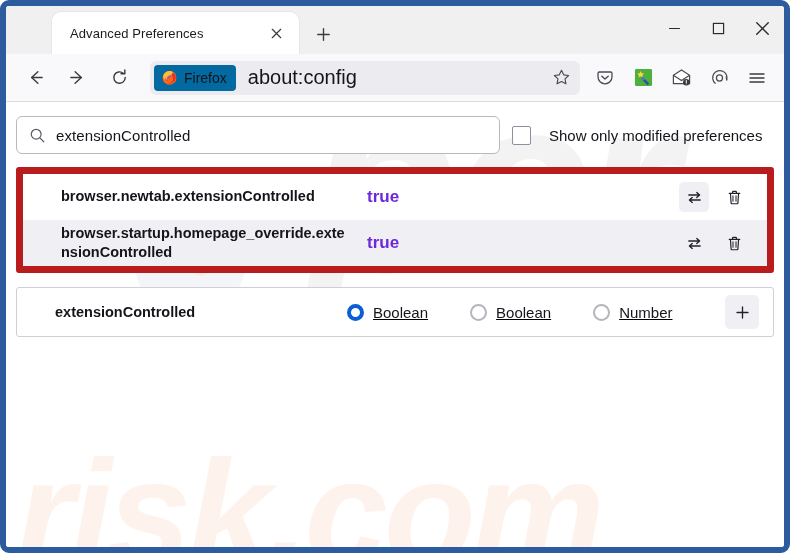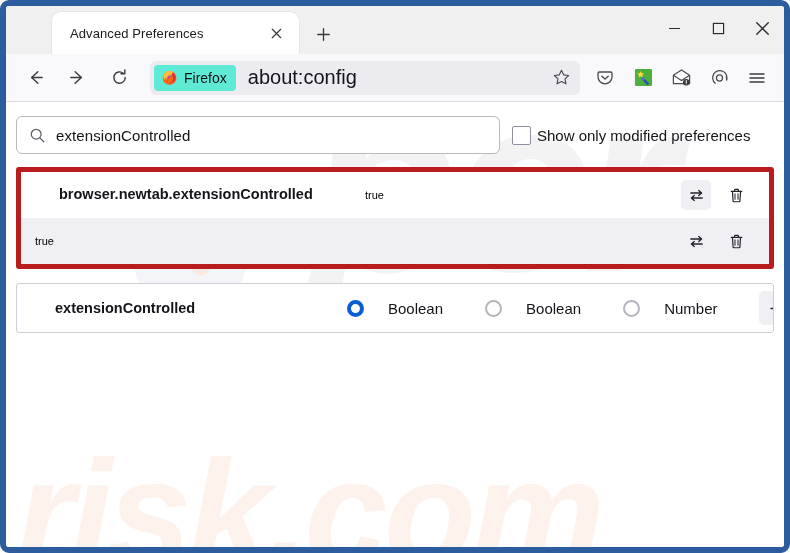--- a/index.html
+++ b/index.html
@@ -111,21 +111,21 @@
     display: flex;
     align-items: center;
     padding: 0 4px 0 4px;
     box-sizing: border-box;
     min-width: 0;
   }
   .url-chip {
     display: flex;
     align-items: center;
     gap: 6px;
-    background: #5eead4;
+    background: #0369a1;
     border-radius: 4px;
     height: 26px;
     padding: 0 9px 0 7px;
     flex: none;
   }
   .url-chip-label {
     font-size: 14px;
     color: #15141a;
   }
   .url-text {
@@ -238,38 +238,38 @@
   }
   .search-box .magnifier { flex: none; margin-right: 10px; display:flex; }
   .search-value {
     font-size: 15px;
     color: #15141a;
     letter-spacing: 0.1px;
   }
   .modified-wrap {
     display: flex;
     align-items: center;
-    gap: 6px;
+    gap: 18px;
   }
   .checkbox {
     width: 17px; height: 17px;
     border: 1px solid #8f8f9d;
     border-radius: 2px;
     background: #ffffff;
     flex: none;
   }
   .modified-label {
     font-size: 15px;
     color: #15141a;
     white-space: nowrap;
   }
 
   
   .prefs-table {
-    border: 5px solid #b91c1c;
+    border: 7px solid #b91c1c;
     border-radius: 3px;
     background: #ffffff;
     overflow: hidden;
     margin-bottom: 14px;
   }
   .pref-row {
     display: flex;
     align-items: center;
     min-height: 46px;
     padding: 0 4px 0 0;
@@ -282,23 +282,23 @@
     font-size: 14.5px;
     font-weight: 700;
     color: #15141a;
     padding-left: 38px;
     box-sizing: border-box;
     line-height: 1.32;
     word-break: break-word;
   }
   .pref-value {
     flex: 1;
-    font-size: 11px;
-    font-weight: 400;
-    color: #000000;
+    font-size: 17px;
+    font-weight: 700;
+    color: #6d28d9;
     padding-left: 14px;
     min-width: 0;
   }
   .pref-actions {
     flex: none;
     display: flex;
     align-items: center;
     gap: 10px;
     padding-right: 14px;
   }
@@ -334,22 +334,23 @@
   }
   .radios {
     display: flex;
     align-items: center;
     flex: 1;
     gap: 0;
   }
   .radio-item {
     display: flex;
     align-items: center;
-    gap: 24px;
+    gap: 9px;
     margin-right: 42px;
+    text-decoration: underline;
   }
   .radio {
     width: 17px; height: 17px;
     border-radius: 50%;
     box-sizing: border-box;
     border: 2px solid #b5b5bd;
     background: #ffffff;
     flex: none;
   }
   .radio.on {
@@ -539,20 +540,21 @@
                 <path d="M3.4 4.6 H14.6" stroke="#22222a" stroke-width="1.25" stroke-linecap="round"></path>
                 <path d="M7 4.6 V3.1 a.6.6 0 0 1 .6-.6h2.8a.6.6 0 0 1 .6.6 V4.6" stroke="#22222a" stroke-width="1.25" fill="none"></path>
                 <path d="M4.7 4.6 L5.4 15 a.7.7 0 0 0 .7.6h5.8a.7.7 0 0 0 .7-.6 L13.3 4.6" stroke="#22222a" stroke-width="1.25" fill="none" stroke-linejoin="round"></path>
                 <path d="M7.4 7.2 V13 M10.6 7.2 V13" stroke="#22222a" stroke-width="1.1" stroke-linecap="round"></path>
               </svg>
             </span>
           </div>
         </div>
 
         <div class="pref-row alt">
+          <div class="pref-name">browser.startup.homepage_override.extensionControlled</div>
           <div class="pref-value">true</div>
           <div class="pref-actions">
             <span class="icon-btn filled">
               <svg width="17" height="17" viewBox="0 0 18 18">
                 <path d="M3 6.4 H14.2 M11.4 3.8 L14.4 6.4 L11.4 9" stroke="#22222a" stroke-width="1.45" fill="none" stroke-linecap="round" stroke-linejoin="round"></path>
                 <path d="M15 11.6 H3.8 M6.6 9 L3.6 11.6 L6.6 14.2" stroke="#22222a" stroke-width="1.45" fill="none" stroke-linecap="round" stroke-linejoin="round"></path>
               </svg>
             </span>
             <span class="icon-btn plain">
               <svg width="17" height="17" viewBox="0 0 18 18">

